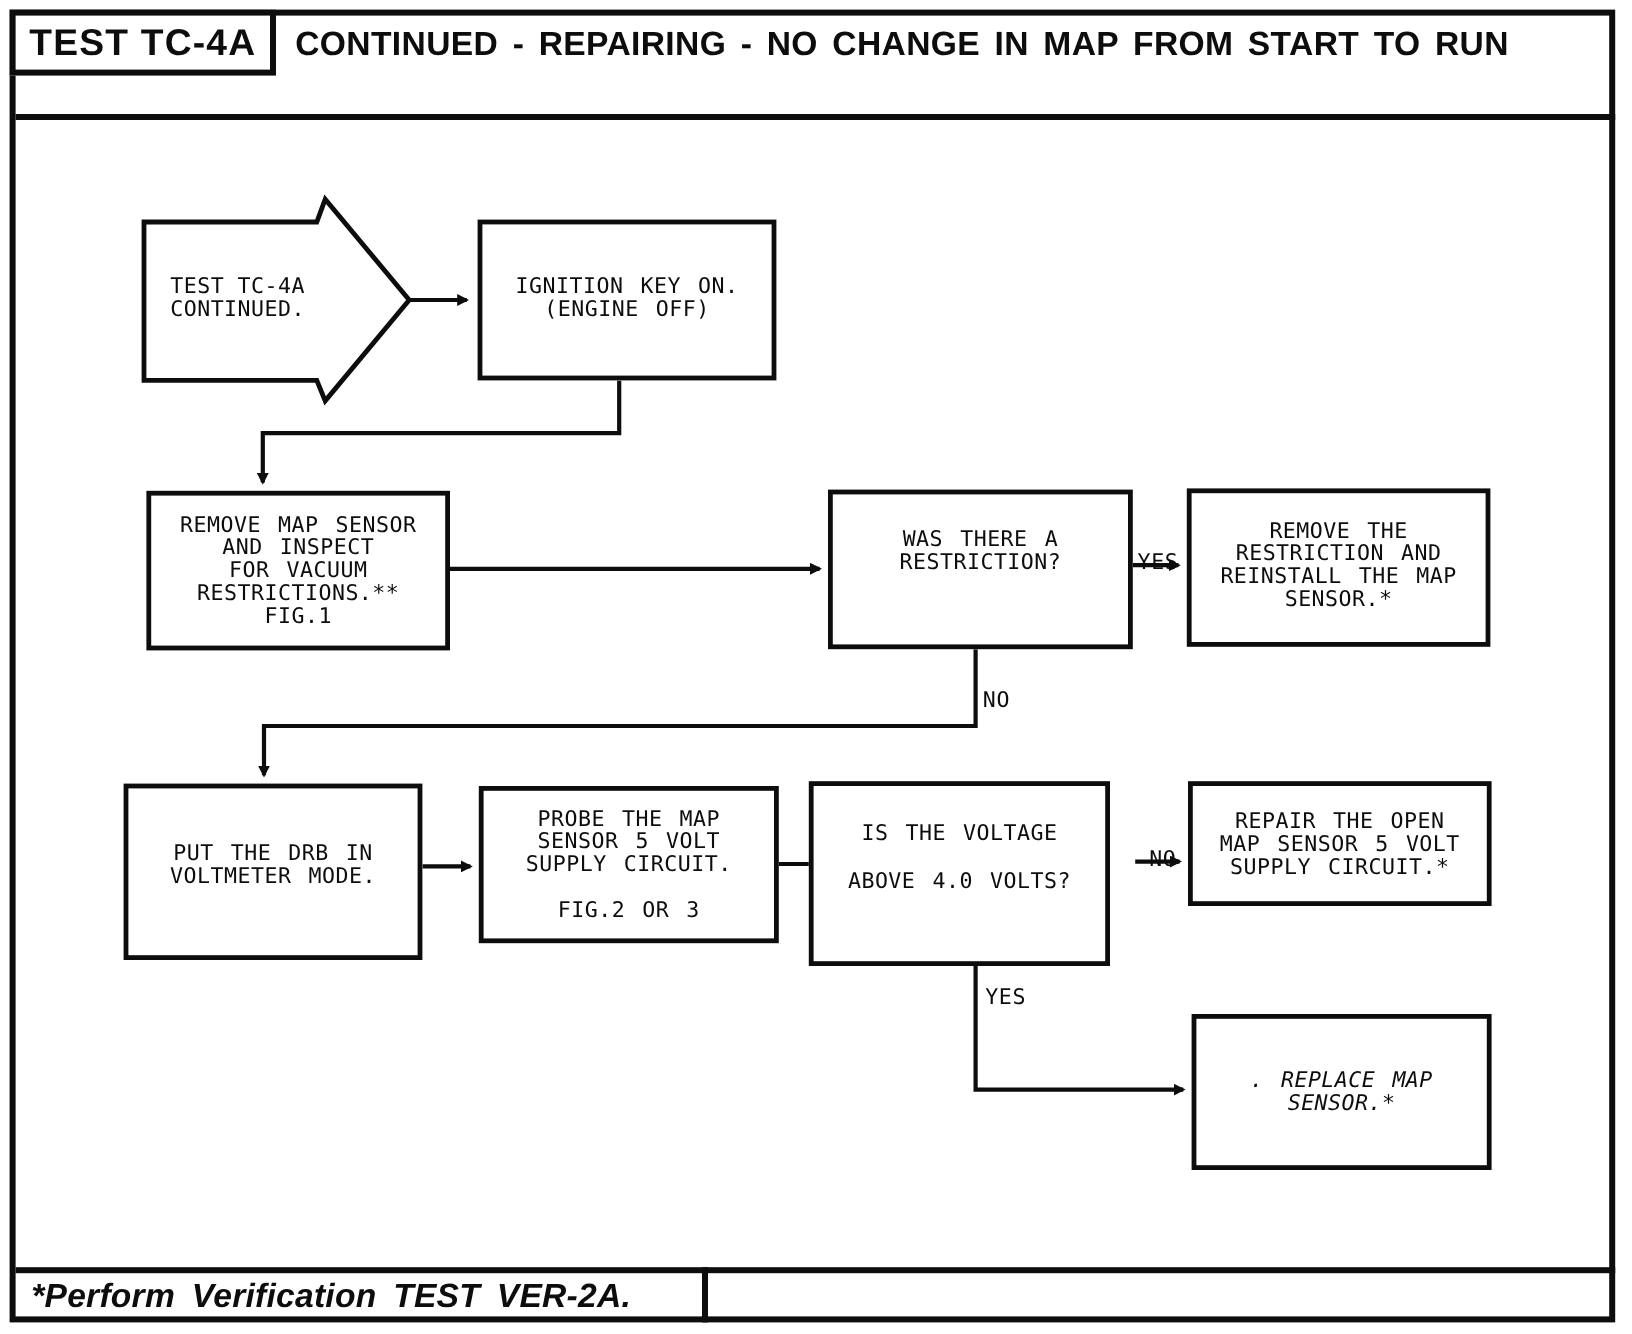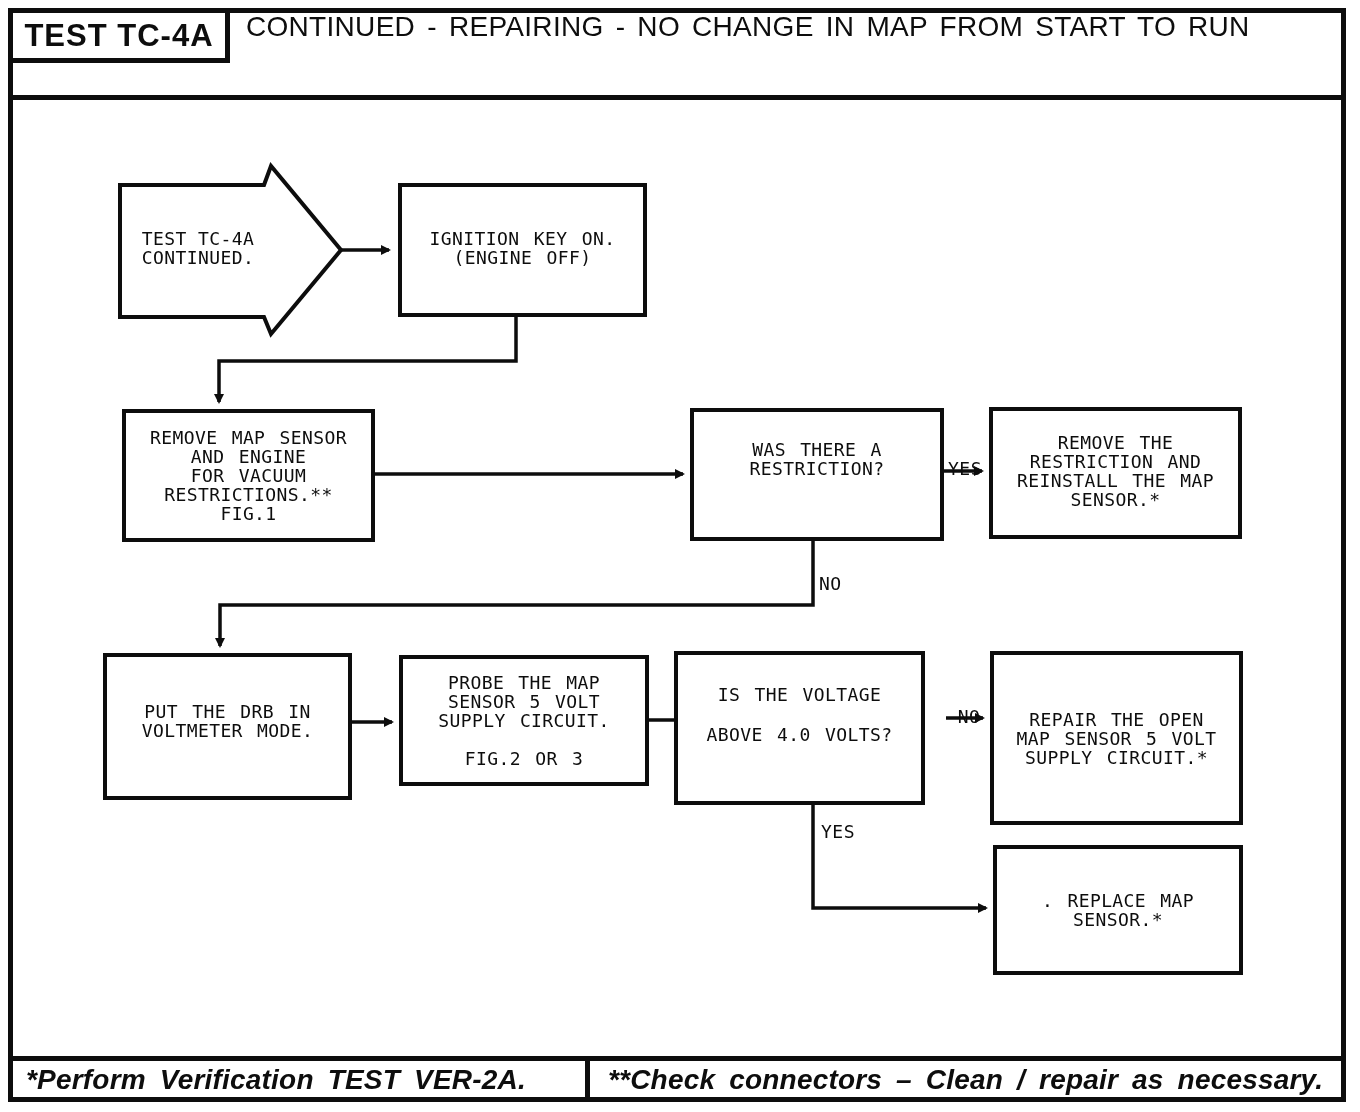--- a/index.html
+++ b/index.html
@@ -9,21 +9,21 @@
     background:var(--paper); overflow:hidden;
     font-family:"DejaVu Sans Mono", monospace; color:var(--ink);
   }
   .abs { position:absolute; box-sizing:border-box; }
 
   
   .outer-border { left:8px; top:8px; width:1338px; height:1094px; border:5px solid var(--ink); }
   .testid-box { left:8px; top:8px; width:222px; height:55px; border:5px solid var(--ink);
     background:var(--paper); display:flex; align-items:center; justify-content:center; }
   .testid-text { font-family:"Liberation Sans", sans-serif; font-weight:bold; font-size:31px; letter-spacing:1px; }
-  .page-title { left:246px; top:11px; font-family:"Liberation Sans", sans-serif; font-weight:normal;
+  .page-title { left:246px; top:21px; font-family:"Liberation Sans", sans-serif; font-weight:bold;
     font-size:28px; letter-spacing:0.3px; word-spacing:4px; white-space:nowrap; }
   .header-rule { left:13px; top:95px; width:1333px; height:5px; background:var(--ink); }
 
   
   svg.wires { left:0; top:0; width:1360px; height:1112px; }
   .node { border:4px solid var(--ink); background:var(--paper);
     display:flex; flex-direction:column; align-items:center; justify-content:center;
     text-align:center; font-size:18px; line-height:19px; letter-spacing:0.4px; word-spacing:3px; }
   .nline { min-height:19px; white-space:pre; }
   .start-text { display:flex; flex-direction:column; align-items:center; text-align:center;
@@ -72,21 +72,21 @@
     <div class="nline">CONTINUED.</div>
   </div>
 
   <div class="abs node" style="left:398px; top:183px; width:249px; height:134px; padding-bottom:4px;">
     <div class="nline">IGNITION KEY ON.</div>
     <div class="nline">(ENGINE OFF)</div>
   </div>
 
   <div class="abs node" style="left:98px; top:409px; width:253px; height:133px;margin-left:24px;">
     <div class="nline">REMOVE MAP SENSOR</div>
-    <div class="nline">AND ENGINE</div>
+    <div class="nline">AND INSPECT</div>
     <div class="nline">FOR VACUUM</div>
     <div class="nline">RESTRICTIONS.**</div>
     <div class="nline">FIG.1</div>
   </div>
 
   <div class="abs node" style="left:690px; top:408px; width:254px; height:133px; padding-bottom:32px;">
     <div class="nline">WAS THERE A</div>
     <div class="nline">RESTRICTION?</div>
   </div>
 
@@ -108,34 +108,33 @@
     <div class="nline">SUPPLY CIRCUIT.</div>
     <div class="nline"></div>
     <div class="nline">FIG.2 OR 3</div>
   </div>
 
   <div class="abs node" style="left:674px; top:651px; width:251px; height:154px; padding-bottom:28px;gap:21px;">
     <div class="nline">IS THE VOLTAGE</div>
     <div class="nline">ABOVE 4.0 VOLTS?</div>
   </div>
 
-  <div class="abs node" style="left:990px; top:651px; width:253px; height:174px;">
+  <div class="abs node" style="left:990px; top:651px; width:253px; height:104px;">
     <div class="nline">REPAIR THE OPEN</div>
     <div class="nline">MAP SENSOR 5 VOLT</div>
     <div class="nline">SUPPLY CIRCUIT.*</div>
   </div>
 
-  <div class="abs node" style="left:993px; top:845px; width:250px; height:130px;">
+  <div class="abs node" style="left:993px; top:845px; width:250px; height:130px;font-style:italic;">
     <div class="nline">. REPLACE MAP</div>
     <div class="nline">SENSOR.*</div>
   </div>
 
   <div class="abs branch-label center" style="left:942px; top:441px; width:46px;">YES</div>
   <div class="abs branch-label" style="left:819px; top:556px;">NO</div>
   <div class="abs branch-label center" style="left:948px; top:689px; width:42px;">NO</div>
   <div class="abs branch-label" style="left:821px; top:804px;">YES</div>
 
   <div class="abs footer-rule"></div>
   <div class="abs footer-divider"></div>
   <div class="abs footer-note" style="left:26px;">*Perform Verification TEST VER-2A.</div>
-  <div class="abs footer-note" style="left:608px;">**Check connectors – Clean / repair as necessary.</div>
 
 </div>
 
 </body></html>

